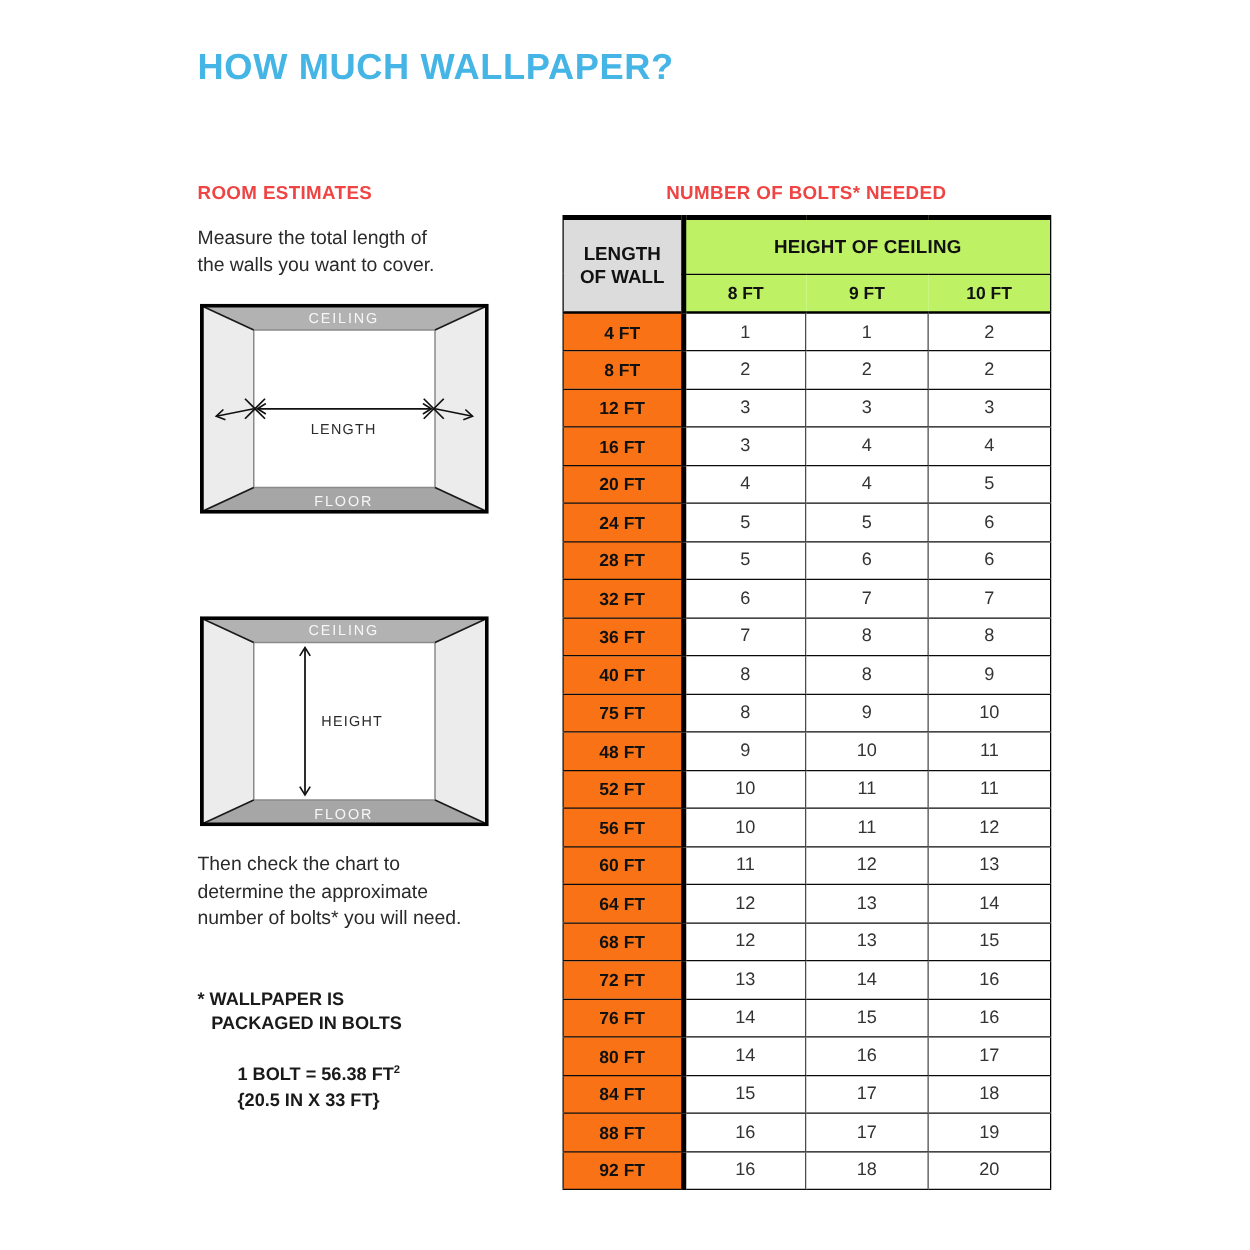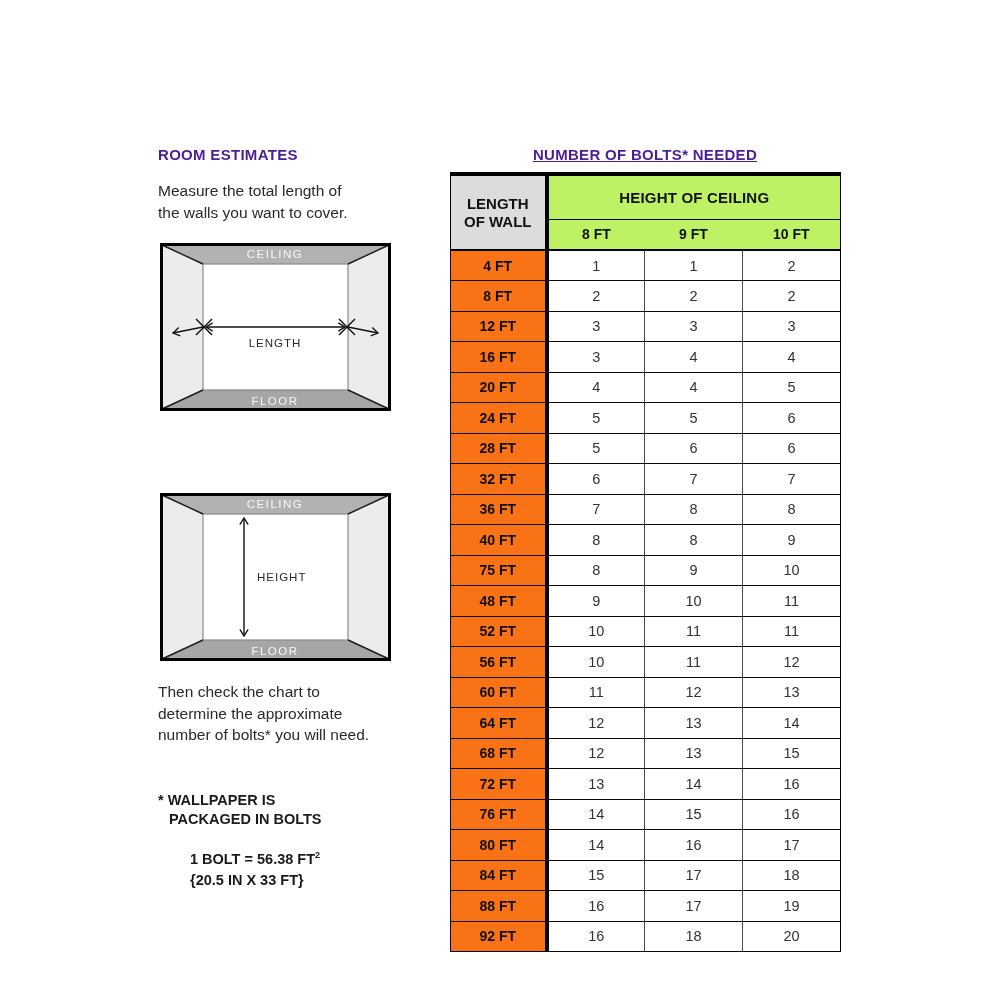--- a/index.html
+++ b/index.html
@@ -18,30 +18,29 @@
     top: 38px;
     font-size: 29px;
     font-weight: bold;
     letter-spacing: 0.5px;
     color: #45b5e5;
   }
   .section-heading {
     font-size: 15px;
     font-weight: bold;
     letter-spacing: 0.3px;
-    color: #4c1d95;
+    color: #ef4444;
   }
   .room-heading { position: absolute; left: 158px; top: 146px; }
   .table-heading {
     position: absolute;
     left: 450px;
     top: 146px;
     width: 390px;
     text-align: center;
-    text-decoration: underline;
   }
   .body-text {
     position: absolute;
     left: 158px;
     font-size: 15.5px;
     line-height: 21.5px;
     color: #2a2a2a;
   }
   .step1 { top: 180px; }
   .step2 { top: 429px; }
@@ -130,20 +129,21 @@
 
   svg text { font-family: "Liberation Sans", sans-serif; }
   .band-label { fill: #f7f7f7; font-size: 11.5px; letter-spacing: 1.5px; }
   .measure-label { fill: #2b2b2b; font-size: 11.5px; letter-spacing: 1px; }
 </style>
 </head>
 <body>
 
 <div class="page">
 
+  <h1 class="page-title">HOW MUCH WALLPAPER?</h1>
 
   <h2 class="section-heading room-heading">ROOM ESTIMATES</h2>
 
   <p class="body-text step1">
     <span>Measure the total length of</span><br>
     <span>the walls you want to cover.</span>
   </p>
 
   <svg class="diagram diagram1" width="231" height="168" viewBox="0 0 231 168">
     <defs>

